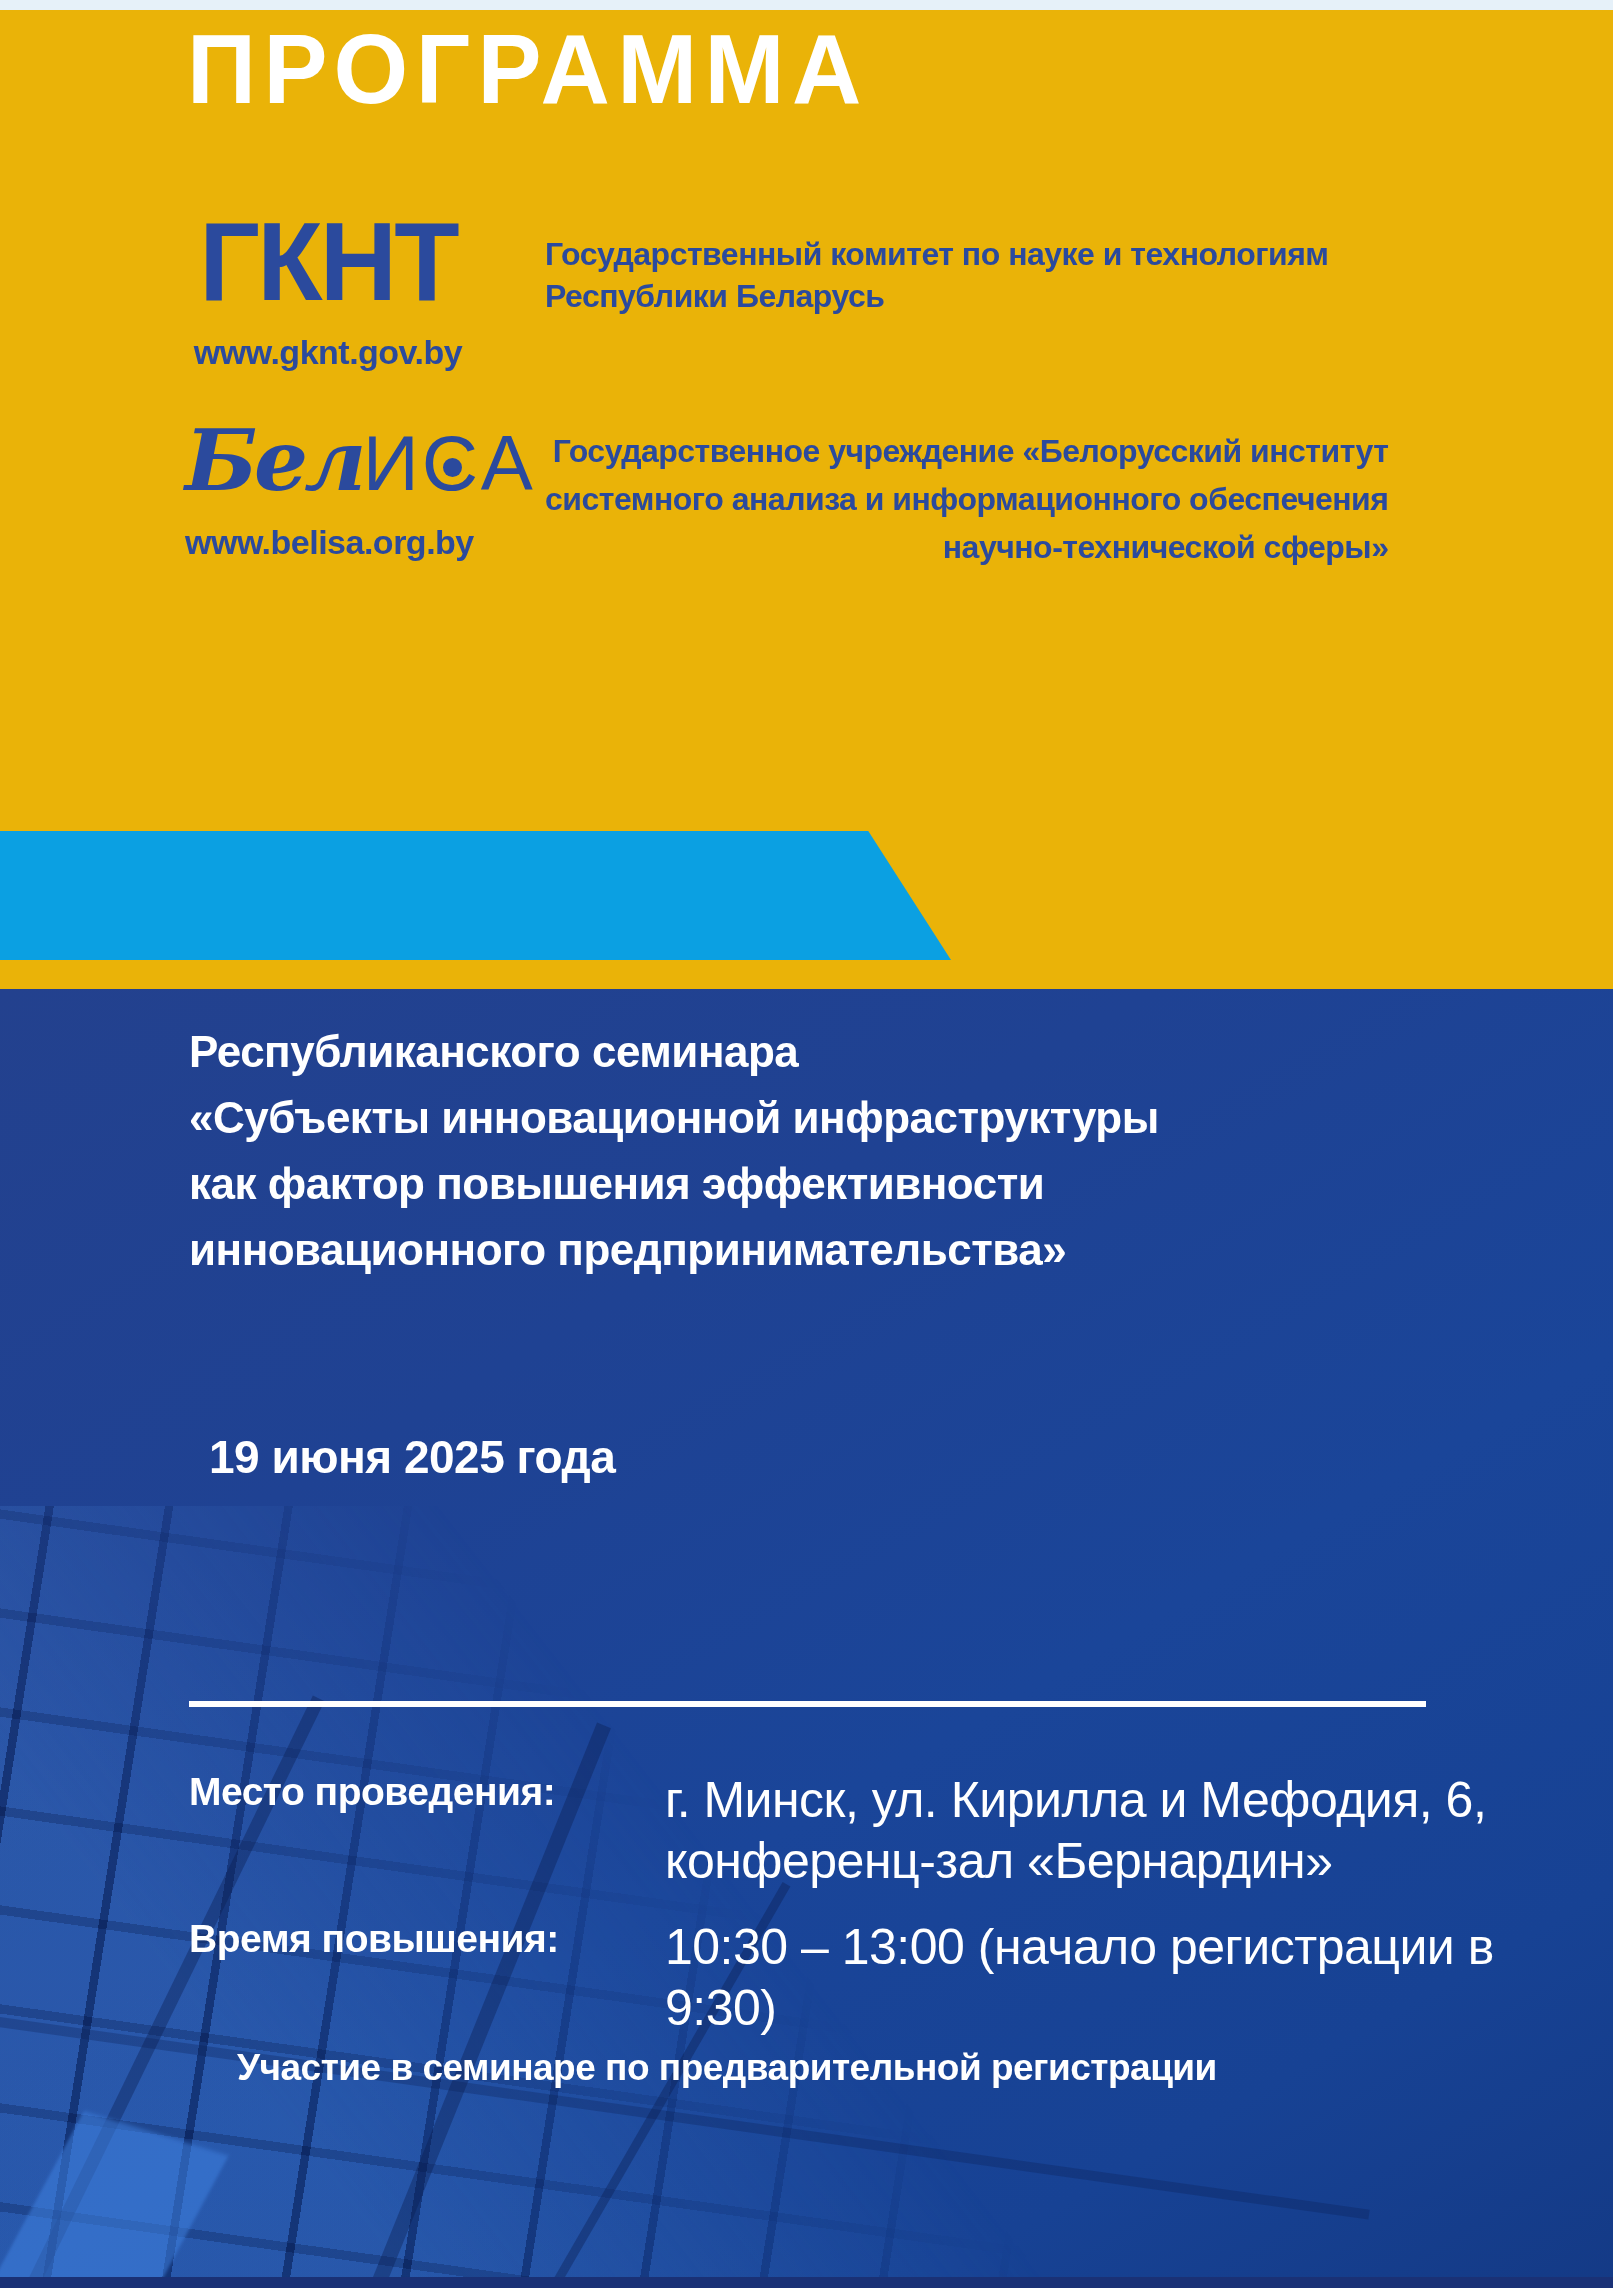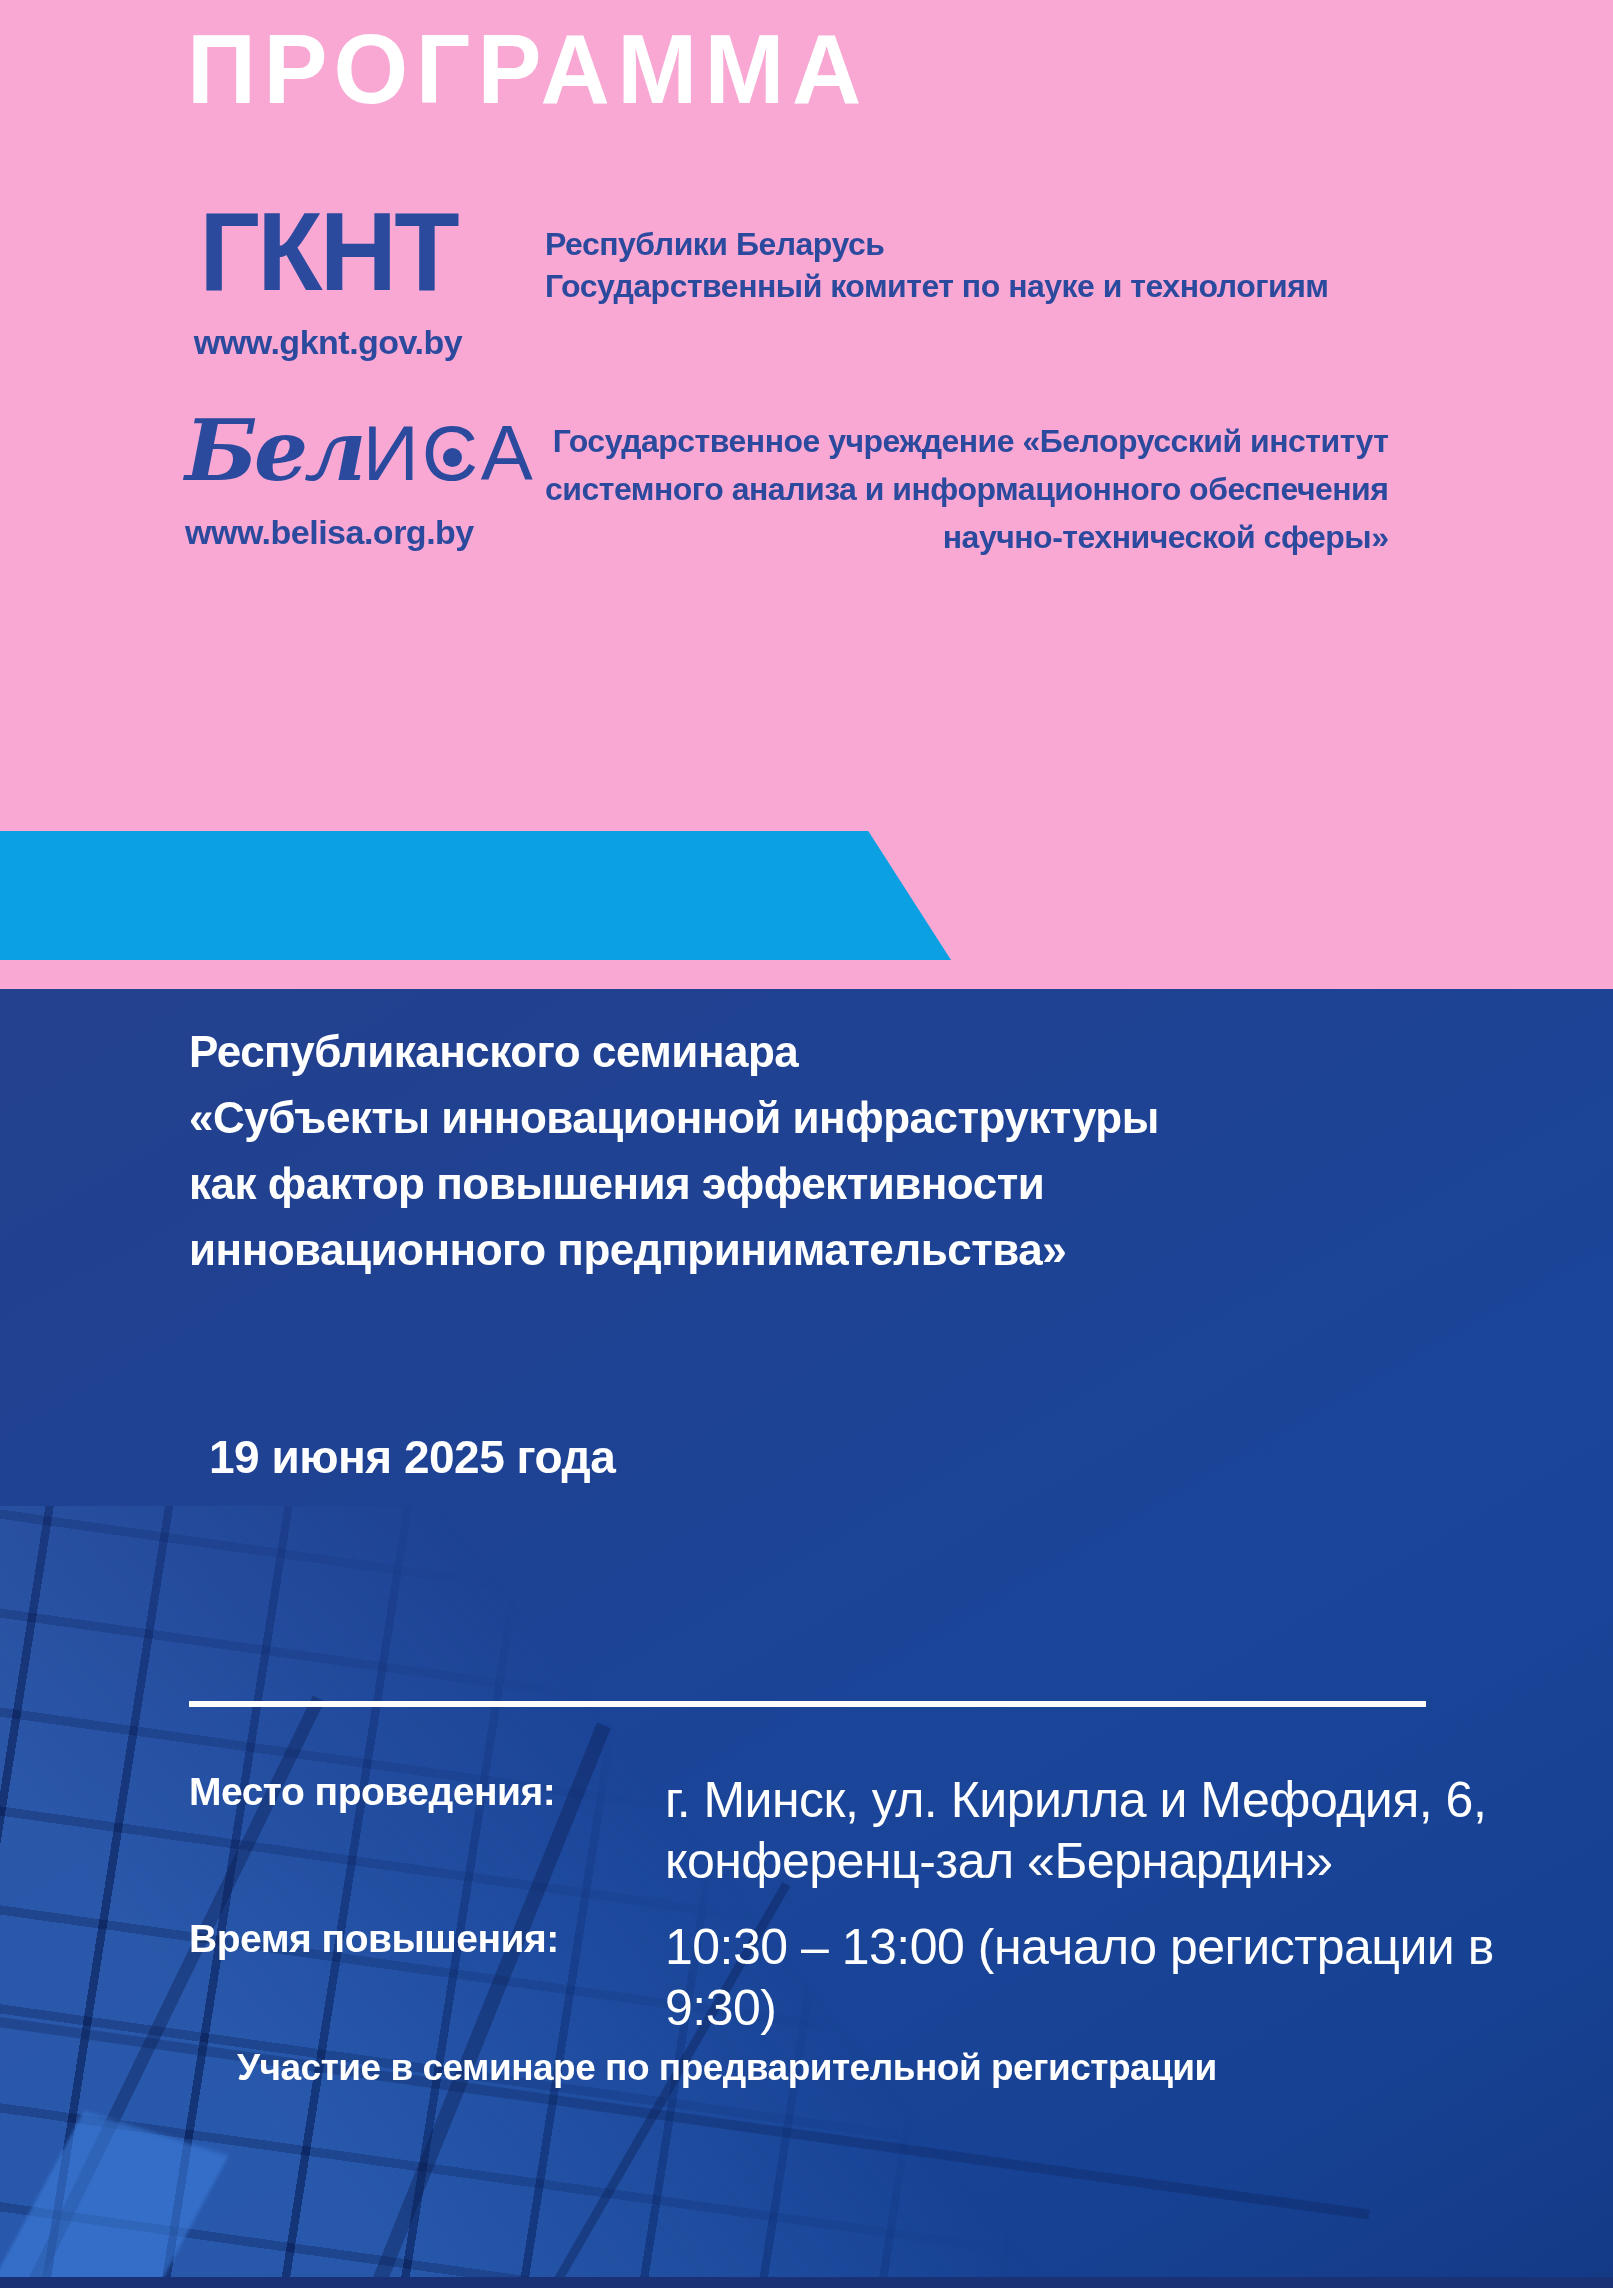--- a/index.html
+++ b/index.html
@@ -5,22 +5,22 @@
   html,body{margin:0;padding:0;}
   .page{
     position:relative;
     width:1613px;height:2289px;
     overflow:hidden;
     font-family:"Liberation Sans", sans-serif;
     background:#e6f1f9;
   }
   
   .light-section{
-    position:absolute;top:0;left:0;width:1613px;height:1156px;
-    background:#f9a8d4;
+    position:absolute;top:10px;left:0;width:1613px;height:1156px;
+    background:#eab308;
   }
   .logo-col{position:absolute;width:286px;text-align:center;color:#2b4a9d;}
   .gknt-logo{left:185px;top:196px;}
   .gknt-word{
     font-size:107px;font-weight:bold;line-height:1;letter-spacing:-2.8px;
     transform:scaleY(1.04);transform-origin:top left;
   }
   .logo-url{font-size:34px;font-weight:bold;margin-top:20px;letter-spacing:-0.5px;}
   .org-name{
     position:absolute;left:545px;color:#2b4a9d;font-weight:bold;
@@ -113,22 +113,22 @@
 
 <div class="page">
 
   <div class="light-section">
 
     <div class="logo-col gknt-logo">
       <div class="gknt-word">ГКНТ</div>
       <div class="logo-url">www.gknt.gov.by</div>
     </div>
     <div class="org-name gknt-org">
+      <div>Государственный комитет по науке и технологиям</div>
       <div>Республики Беларусь</div>
-      <div>Государственный комитет по науке и технологиям</div>
     </div>
 
     <div class="logo-col belisa-logo">
       <div class="belisa-word">
         <span class="belisa-script">Бел</span><span class="belisa-caps">И</span><span class="belisa-caps c-wrap"><span>С</span><span class="c-dot"></span></span><span class="belisa-caps">А</span>
       </div>
       <div class="logo-url">www.belisa.org.by</div>
     </div>
     <div class="org-name belisa-org">
       <div>Государственное учреждение «Белорусский институт</div>

